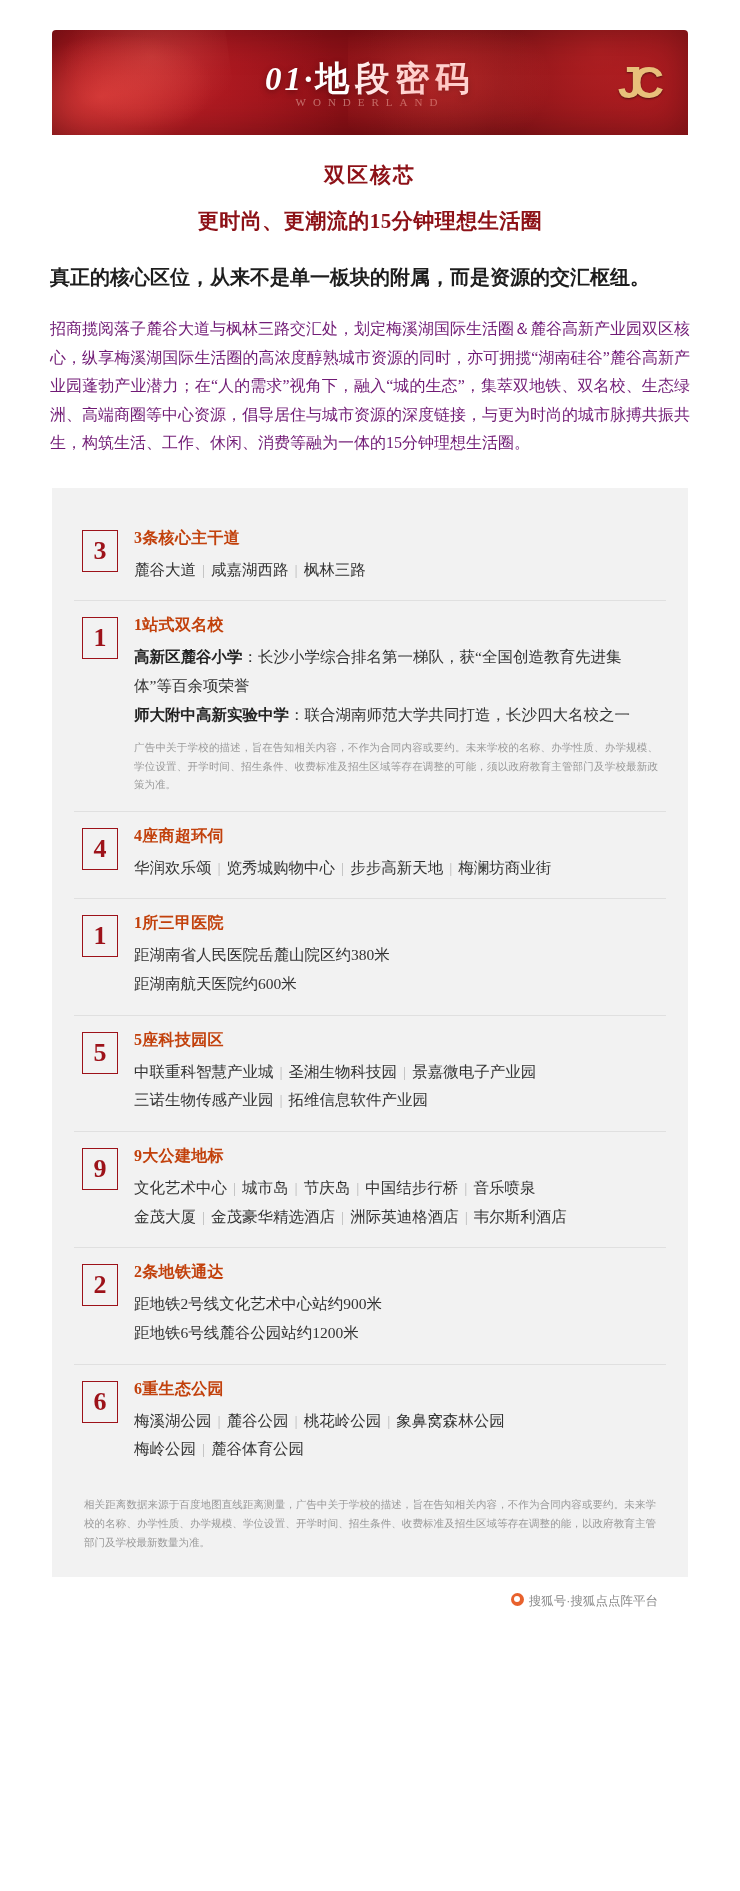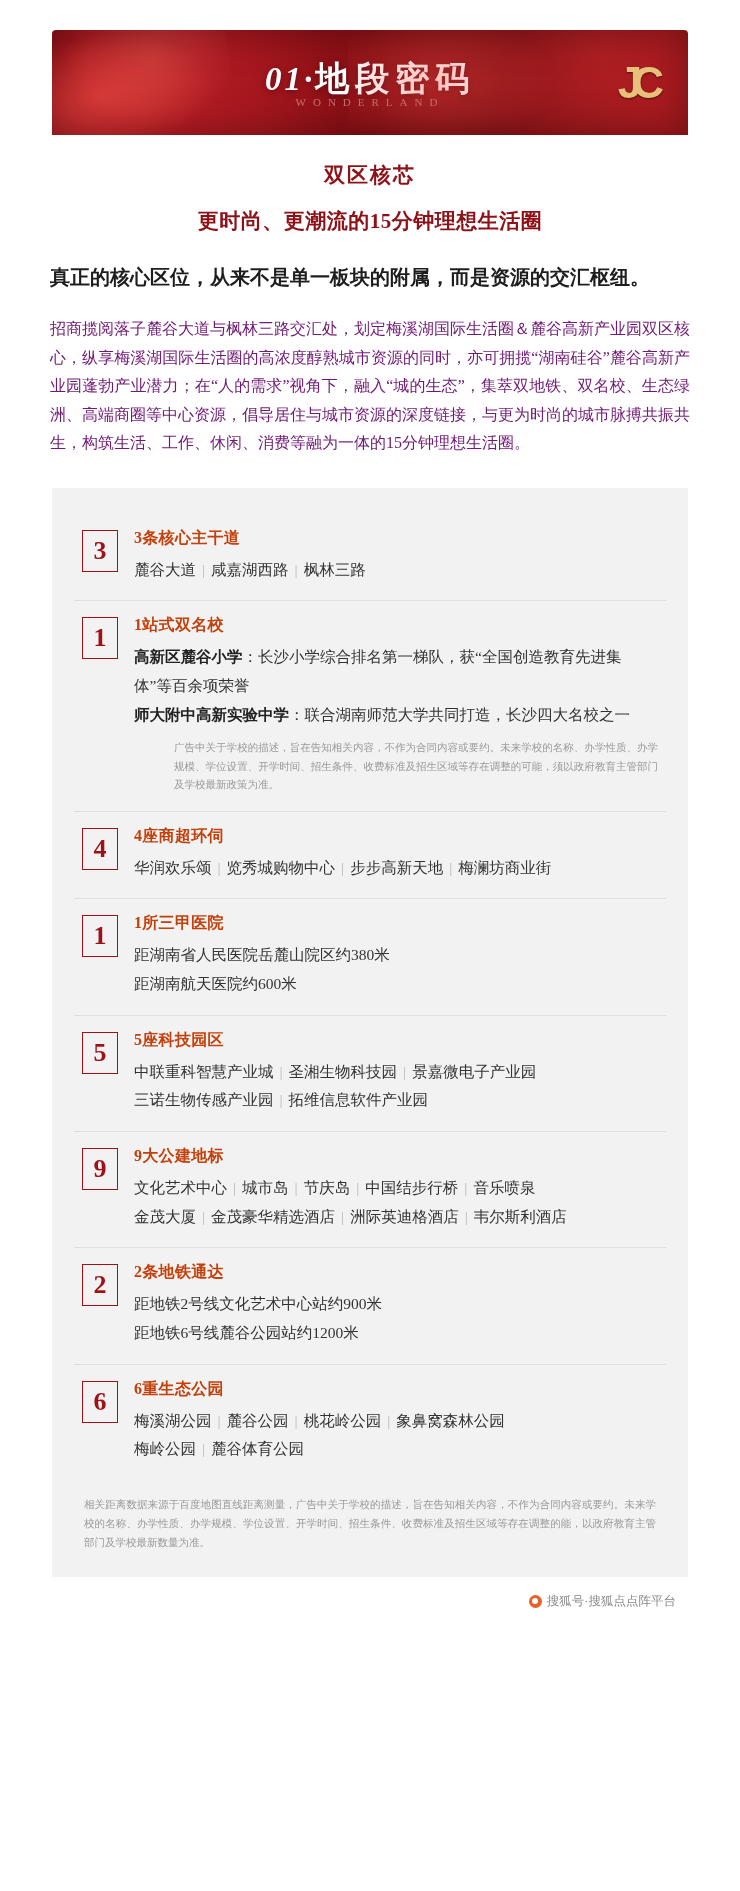--- a/index.html
+++ b/index.html
@@ -147,37 +147,36 @@
   }
   .rowline .sep { color: #b9b9b9; padding: 0 6px; }
   .rowline b { font-weight: bold; color: #222; }
   .fineprint {
     font-family: "Liberation Serif", "DejaVu Serif", serif;
     font-size: 10.5px;
     color: #9a9a9a;
     line-height: 1.75;
     margin-top: 10px;
     text-align: justify;
-    margin-left: 40px;
   }
   .footnote {
     font-family: "Liberation Serif", "DejaVu Serif", serif;
     font-size: 10.5px;
     color: #9a9a9a;
     line-height: 1.8;
     padding: 16px 10px 6px 10px;
     text-align: justify;
   }
 
   
   .footer {
     display: flex;
     justify-content: flex-end;
-    align-items: center;
-    padding: 16px 64px 14px 0;
+    align-items: flex-start;
+    padding: 16px 82px 14px 0;
     font-size: 12.5px;
     color: #8a8a8a;
     font-family: "Liberation Sans", sans-serif;
   }
   .footer .fox {
     display: inline-block;
     width: 13px; height: 13px;
     border-radius: 50%;
     background: #e8612c;
     margin-right: 5px;

